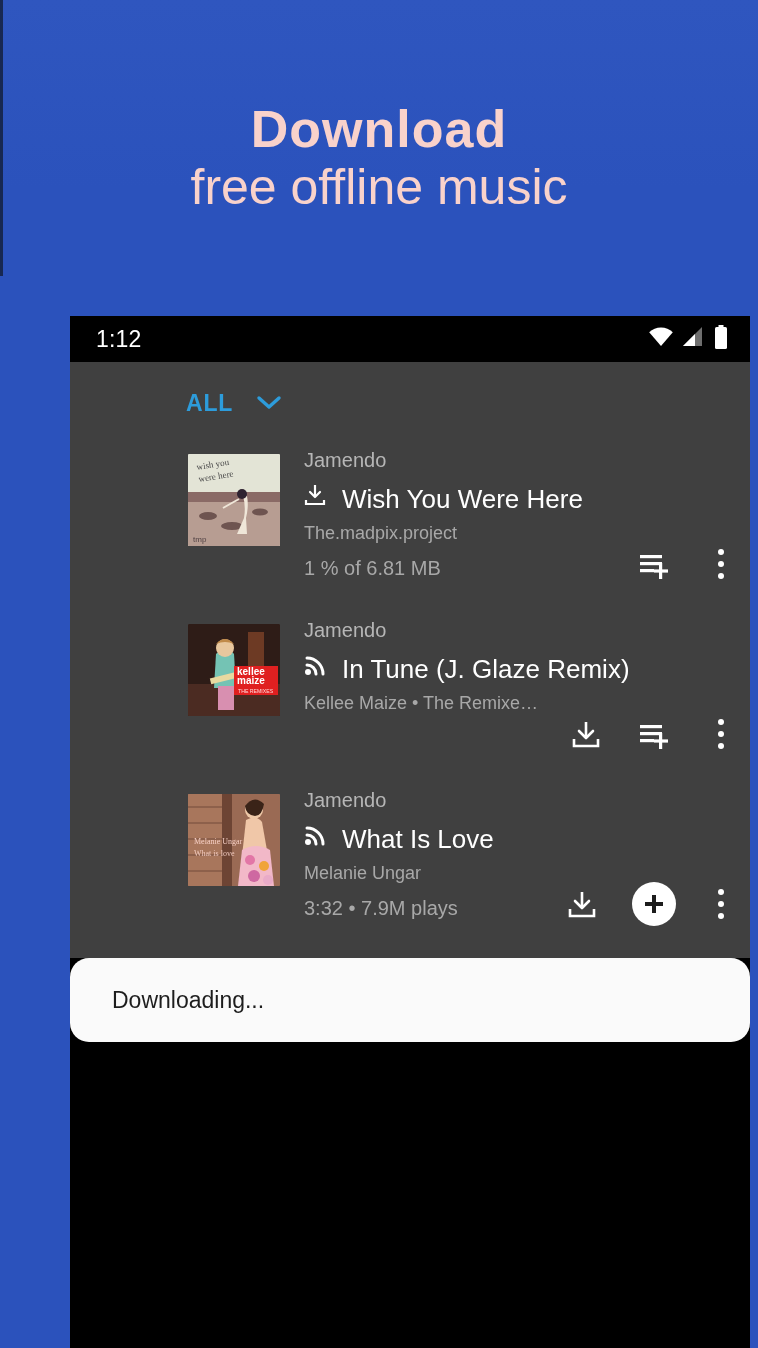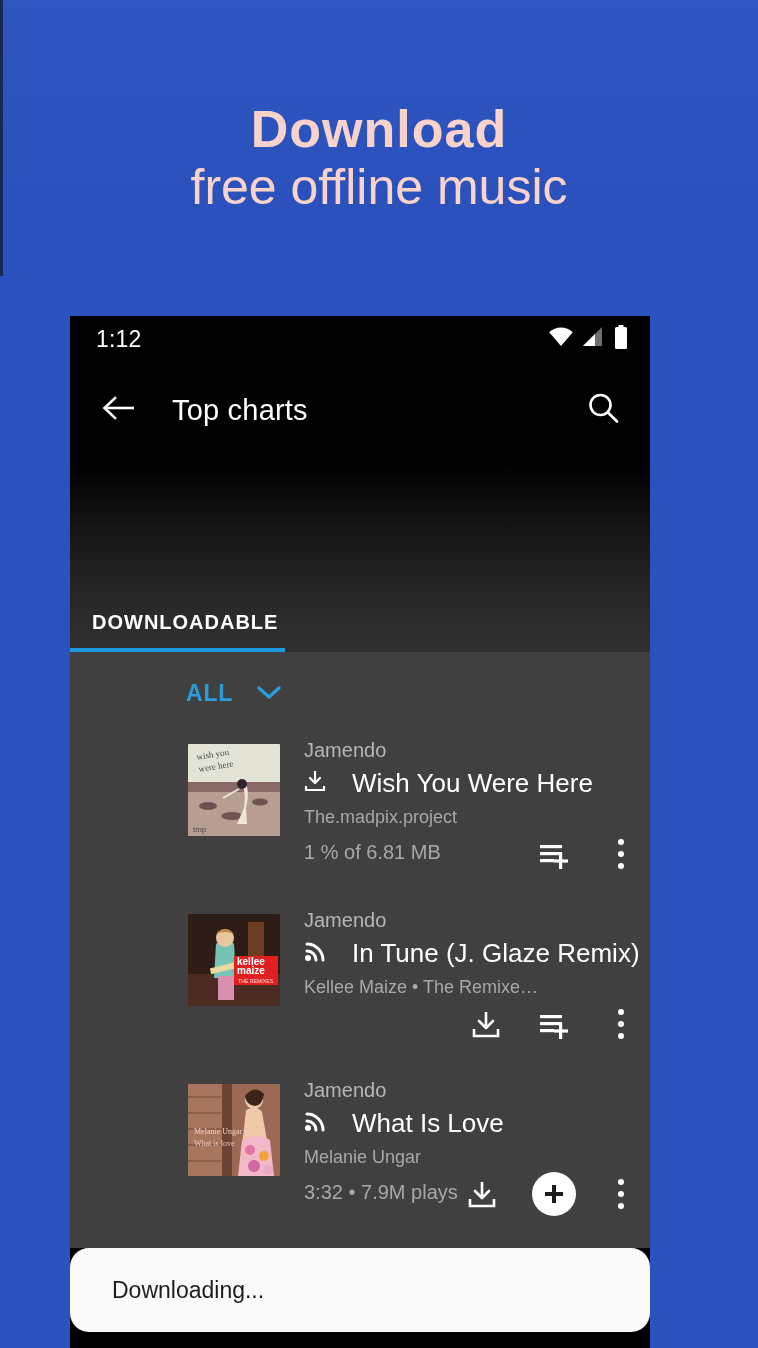--- a/index.html
+++ b/index.html
@@ -24,21 +24,21 @@
     font-size:52px;font-weight:bold;color:#f9d2cb;letter-spacing:1px;
     line-height:1.0;margin:0 0 6px 0;text-align:center;
   }
   .promo-line2{
     font-size:50px;font-weight:normal;color:#f9d2cb;letter-spacing:0px;
     line-height:1.05;margin:0;text-align:center;
   }
 
   
   .phone{
-    position:absolute;left:70px;top:316px;width:580px;height:1032px;
+    position:absolute;left:70px;top:316px;width:680px;height:1032px;
     background:#000;overflow:hidden;
   }
 
   
   .statusbar{
     position:relative;height:46px;background:#000;
     display:flex;align-items:center;padding:0 22px 0 26px;box-sizing:border-box;
   }
   .clock{color:#fff;font-size:23px;letter-spacing:.2px;}
   .sb-icons{margin-left:auto;display:flex;align-items:center;gap:8px;}
@@ -80,21 +80,21 @@
     display:flex;align-items:flex-start;padding:0 22px 0 94px;box-sizing:border-box;
     height:170px;position:relative;
   }
   .thumb{
     width:92px;height:92px;flex:0 0 92px;margin-top:10px;border-radius:1px;overflow:hidden;
     position:relative;background:#555;
   }
   .thumb svg{display:block;width:92px;height:92px;}
   .tinfo{margin-left:24px;flex:1 1 auto;min-width:0;padding-top:2px;}
   .t-provider{color:#b6b6b6;font-size:20px;line-height:1.45;}
-  .t-title-row{display:flex;align-items:center;gap:26px;margin-top:2px;}
+  .t-title-row{display:flex;gap:16px;margin-top:8px;}
   .t-title{color:#fff;font-size:26px;line-height:1.25;white-space:nowrap;}
   .t-artist{color:#a8a8a8;font-size:18px;line-height:1.45;margin-top:4px;white-space:nowrap;overflow:hidden;}
   .t-meta{color:#a8a8a8;font-size:20px;line-height:1.45;margin-top:8px;}
 
   .t-actions{
     position:absolute;right:14px;bottom:28px;display:flex;align-items:center;gap:30px;
   }
   .act{width:40px;height:40px;display:flex;align-items:center;justify-content:center;cursor:pointer;}
   .act-fab{
     width:44px;height:44px;border-radius:50%;background:#fff;
@@ -142,48 +142,20 @@
       </span>
       <span>
         <svg width="14" height="24" viewBox="0 0 14 24">
           <rect x="4.5" y="0" width="5" height="2.6" fill="#fff"></rect>
           <rect x="1" y="2" width="12" height="22" rx="1.6" fill="#fff"></rect>
         </svg>
       </span>
     </div>
   </div>
 
-  <div class="appbar-wrap">
-    <div class="appbar">
-      <div class="back-btn">
-        <span>
-          <svg width="34" height="28" viewBox="0 0 34 28">
-            <path d="M2 14 H32" stroke="#fff" stroke-width="2.6" fill="none"></path>
-            <path d="M13 4 L2.5 14 L13 24" stroke="#fff" stroke-width="2.6" fill="none" stroke-linecap="square"></path>
-          </svg>
-        </span>
-      </div>
-      <div class="appbar-title">Top charts</div>
-      <div class="search-btn">
-        <span>
-          <svg width="34" height="34" viewBox="0 0 34 34">
-            <circle cx="14.5" cy="14" r="10" stroke="#fff" stroke-width="2.6" fill="none"></circle>
-            <path d="M22 21.5 L31 30.5" stroke="#fff" stroke-width="2.8" stroke-linecap="round"></path>
-          </svg>
-        </span>
-      </div>
-    </div>
-
-    <div class="tabs">
-      <div class="tab">
-        <span class="tab-label">DOWNLOADABLE</span>
-        <div class="tab-underline"></div>
-      </div>
-    </div>
-  </div>
 
   <div class="content">
 
     <div class="filter-row">
       <div class="filter-label">ALL</div>
       <div class="filter-caret">
         <svg width="28" height="18" viewBox="0 0 28 18">
           <path d="M4 4 L14 13 L24 4" stroke="#2d9cdb" stroke-width="3.4" fill="none" stroke-linecap="round" stroke-linejoin="round"></path>
         </svg>
       </div>

